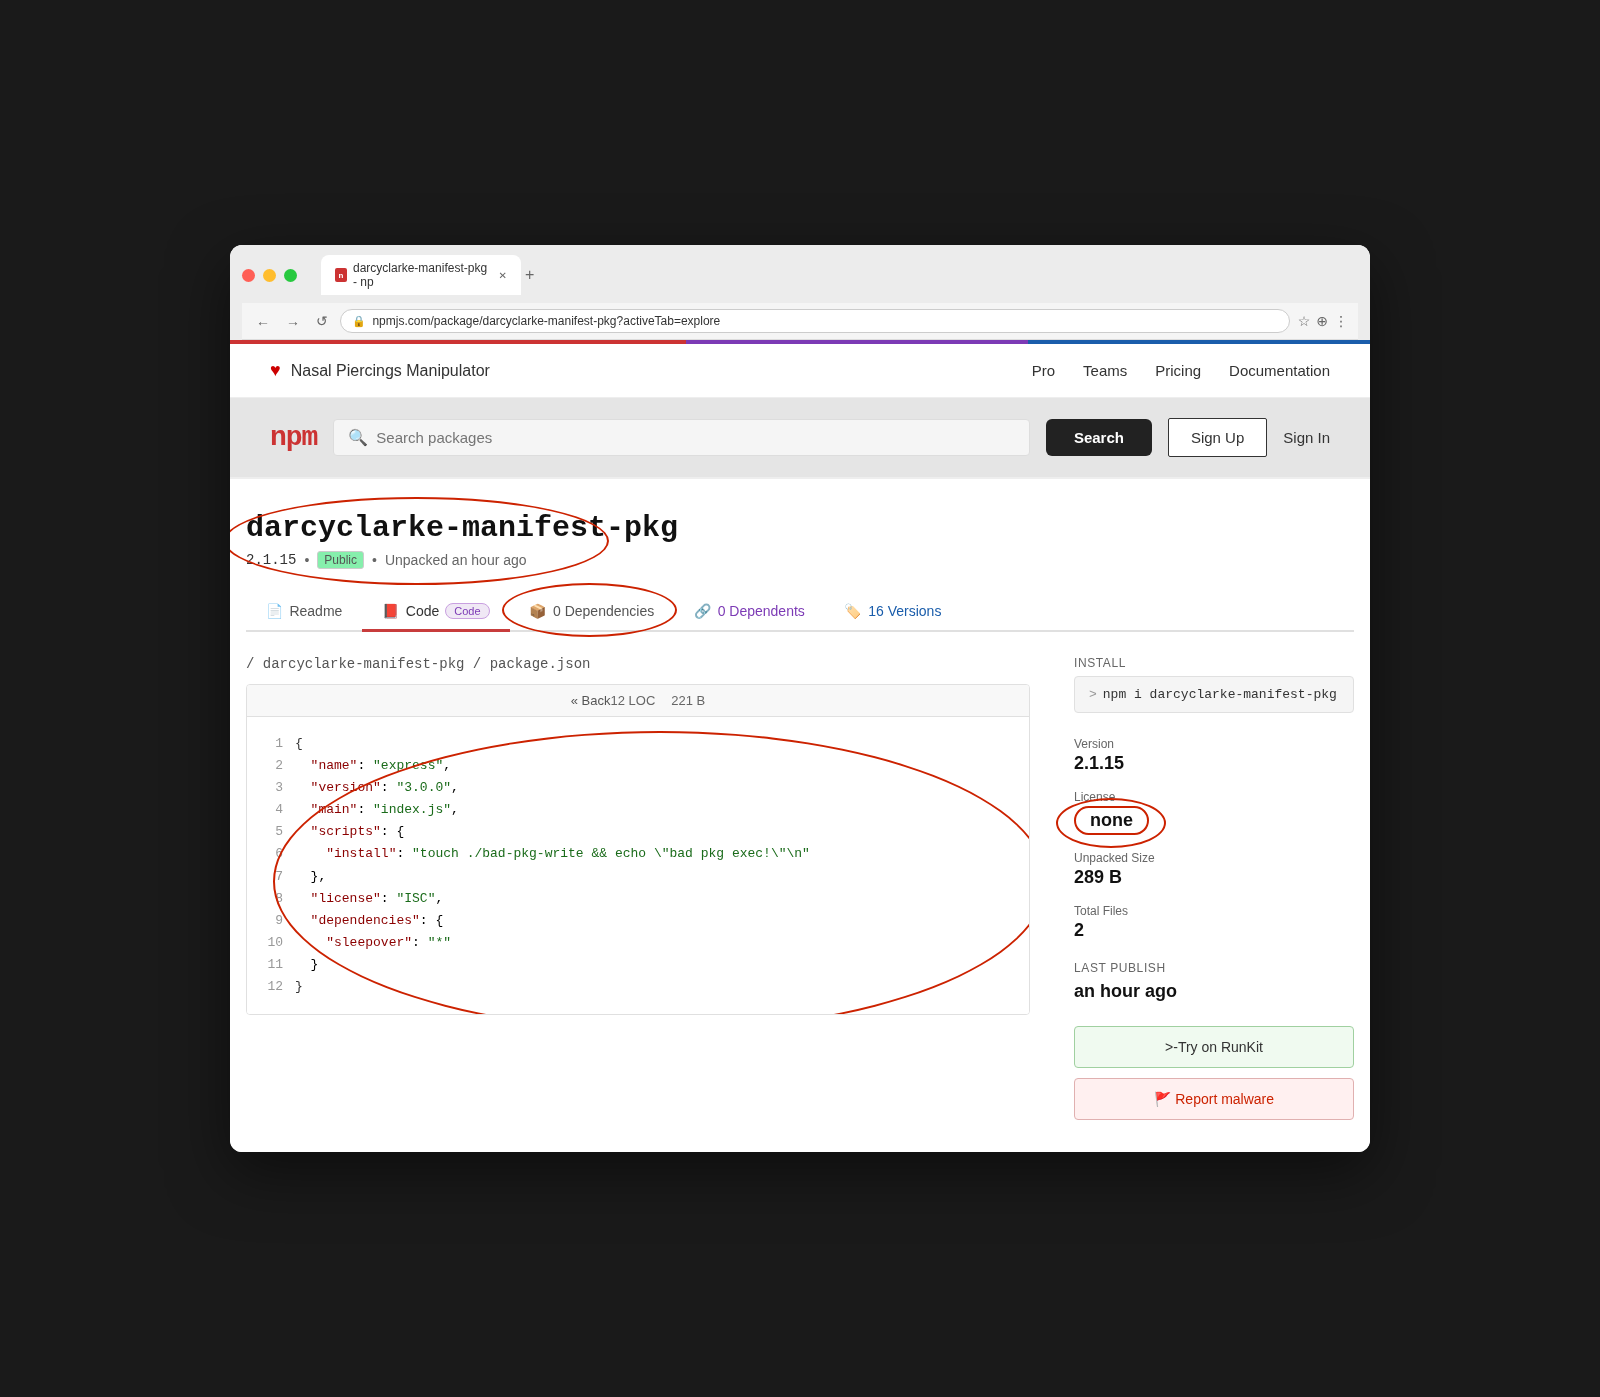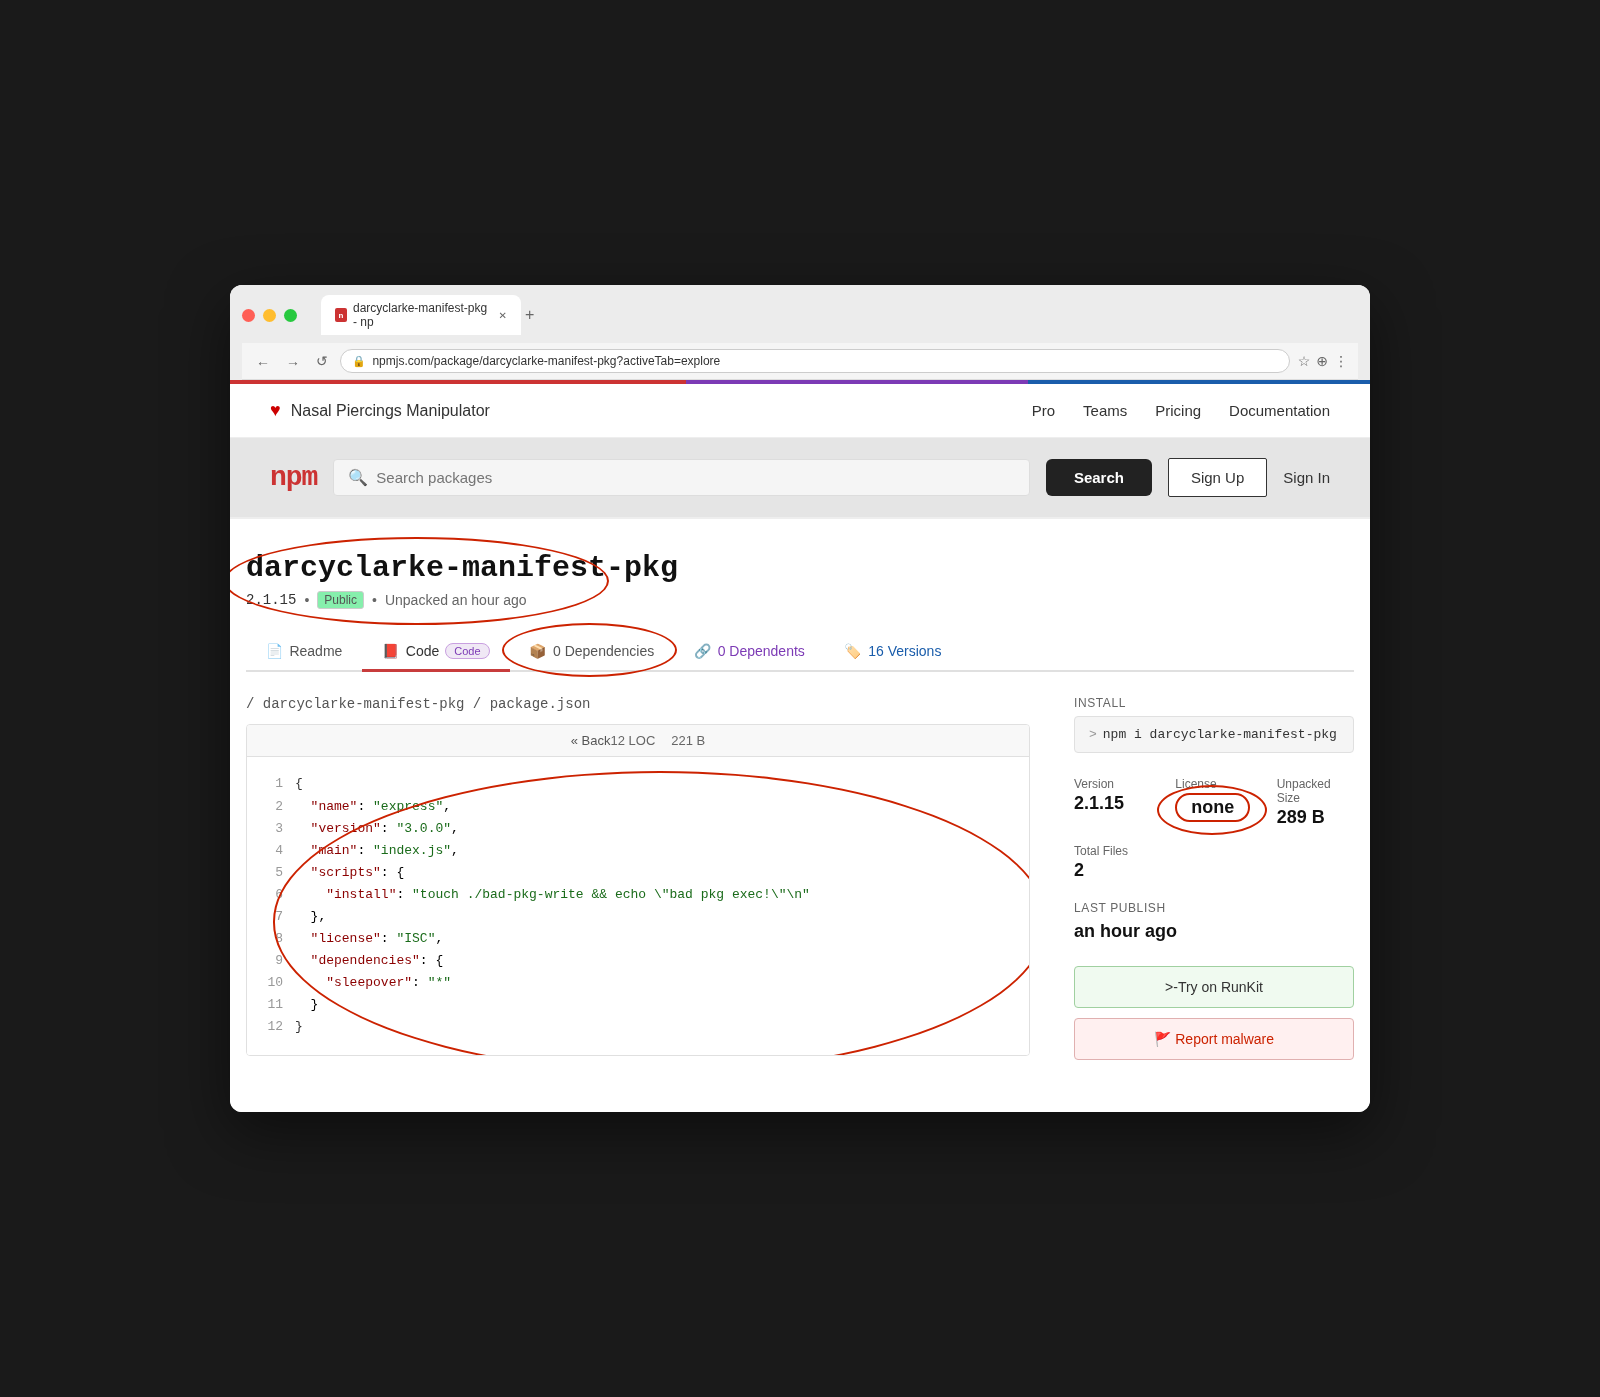--- a/index.html
+++ b/index.html
@@ -67,21 +67,21 @@
     .c-val { color: #1a6b1a; }
 
     
     .main-layout { display: flex; gap: 44px; }
     .code-main { flex: 1; }
     .sidebar { width: 280px; flex-shrink: 0; }
     .sidebar-section { margin-bottom: 24px; }
     .sidebar-label { font-size: 12px; color: #666; text-transform: uppercase; letter-spacing: 0.05em; margin-bottom: 6px; }
     .install-box { background: #f5f5f5; border: 1px solid #e0e0e0; border-radius: 4px; padding: 10px 14px; font-family: 'Courier New', monospace; font-size: 13px; color: #333; display: flex; align-items: center; gap: 6px; }
     .prompt { color: #999; }
-    .info-grid { display: grid; grid-template-columns: 1fr 1fr 1fr; gap: 16px 24px; margin-bottom: 20px; }
+    .info-grid { display: grid; grid-template-columns: 1fr; gap: 16px 24px; margin-bottom: 20px; }
     .info-item label { font-size: 12px; color: #666; display: block; margin-bottom: 2px; }
     .info-item .val { font-size: 18px; font-weight: 600; color: #111; }
     .license-badge { border: 2px solid #cc2200; border-radius: 20px; padding: 2px 14px; font-size: 15px; font-weight: 600; display: inline-block; }
     .collab-section { margin-bottom: 20px; }
     .avatar-placeholder { width: 40px; height: 40px; border-radius: 50%; background: linear-gradient(135deg, #8a8a8a, #555); display: flex; align-items: center; justify-content: center; color: #fff; font-size: 14px; }
     .runkit-btn { width: 100%; background: #f0faf0; border: 1px solid #a0d0a0; color: #333; padding: 12px; font-size: 14px; cursor: pointer; border-radius: 4px; margin-bottom: 10px; }
     .report-btn { width: 100%; background: #fff0f0; border: 1px solid #e0b0b0; color: #cc2200; padding: 12px; font-size: 14px; cursor: pointer; border-radius: 4px; }
     .license-wrapper { position: relative; display: inline-block; }
 
     

